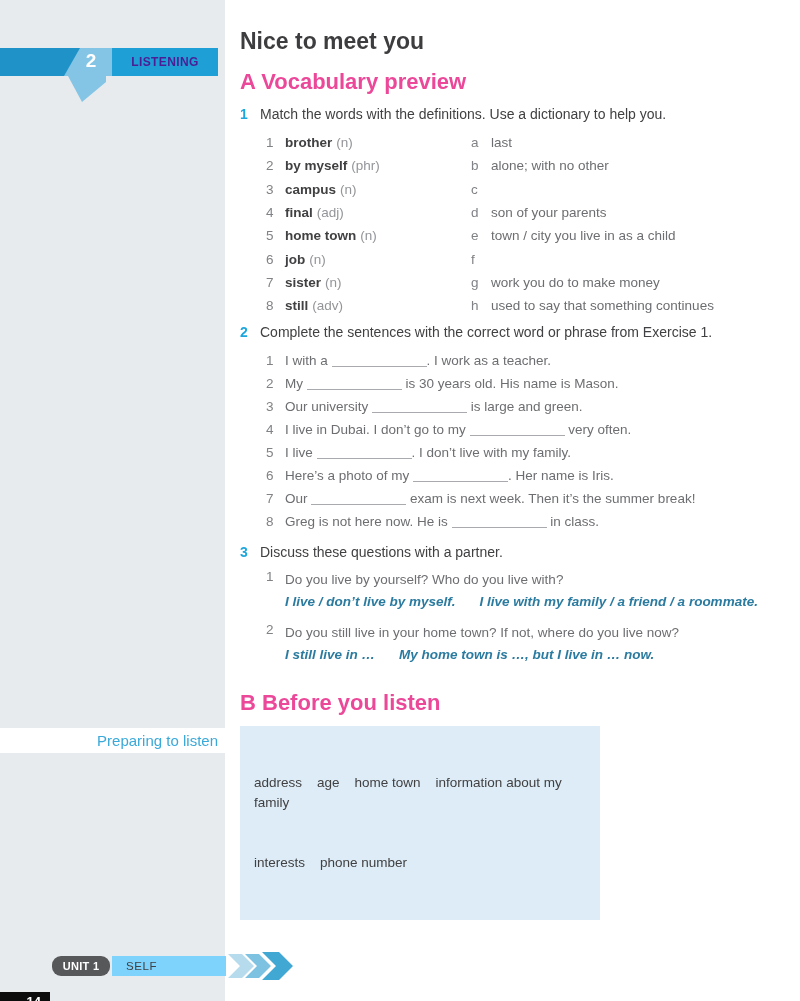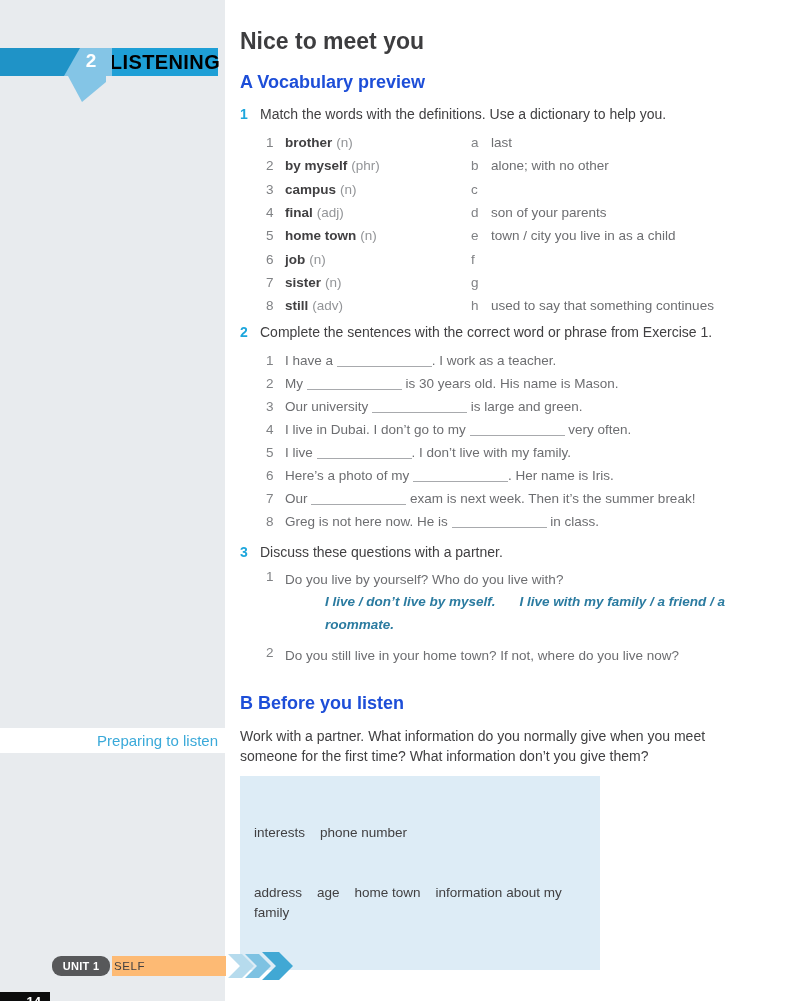--- a/index.html
+++ b/index.html
@@ -7,29 +7,29 @@
   .page{position:relative;width:800px;height:1001px;background:#ffffff;overflow:hidden;}
 
   
   .sidebar-bg{position:absolute;left:0;top:0;width:225px;height:1001px;background:#e8ebee;}
 
   
   .banner{position:absolute;left:0;top:48px;width:218px;height:60px;}
   .banner .bar-left{position:absolute;left:0;top:0;width:112px;height:28px;background:#1f93c7;}
   .banner .bar-right{position:absolute;left:112px;top:0;width:106px;height:28px;background:#1e9fd6;
     display:flex;align-items:center;justify-content:center;}
-  .banner .bar-right span{color:#000000;font-weight:bold;font-size:20px;letter-spacing:0.4px;}
+  .banner .bar-right span{color:#4c1d95;font-weight:bold;font-size:12px;letter-spacing:0.4px;}
   .banner svg{position:absolute;left:0;top:0;}
   .banner .num{position:absolute;left:78px;top:2px;width:26px;text-align:center;color:#ffffff;
     font-weight:bold;font-size:19px;z-index:3;}
 
   
   .content{position:absolute;left:240px;top:27px;width:540px;color:#414042;}
   h1.title{margin:0 0 16px 0;font-size:23px;line-height:28px;font-weight:bold;color:#3d3d3f;}
-  h2.sec{margin:0 0 12px 0;font-size:18px;line-height:22px;font-weight:bold;color:#1d4ed8;}
+  h2.sec{margin:0 0 12px 0;font-size:22px;line-height:22px;font-weight:bold;color:#ec4899;}
   h2.secB{margin:26px 0 12px 0;}
 
   .ex-head{display:grid;grid-template-columns:20px 1fr;font-size:14px;line-height:18px;
     margin-bottom:8px;color:#414042;}
   .ex-num{color:#1da6dc;font-weight:bold;}
   .ex-instr{font-weight:normal;}
 
   
   .match-rows{margin:0 0 6px 0;padding-left:26px;}
   .match-row{display:grid;grid-template-columns:19px 186px 20px 1fr;height:23.3px;
@@ -43,21 +43,21 @@
   .sent-rows{margin:0 0 10px 0;padding-left:26px;}
   .sent-row{display:grid;grid-template-columns:19px 1fr;height:22.9px;align-items:center;
     font-size:13.5px;color:#6d6e71;}
   .blank{display:inline-block;width:95px;height:0.7em;border-bottom:1px solid #a8aaad;
     transform:translateY(2px);}
 
   
   .disc{padding-left:26px;margin-bottom:0;}
   .disc-item{display:grid;grid-template-columns:19px 1fr;font-size:13.5px;margin-bottom:9px;}
   .disc-q{color:#6d6e71;line-height:21px;}
-  .disc-a{line-height:23px;margin-left:40px;}
+  .disc-a{line-height:23px;}
   .ans{color:#2b7ba0;font-style:italic;font-weight:bold;}
   .ans.gap{margin-right:24px;}
 
   
   .b-par{font-size:14px;line-height:20.5px;color:#414042;width:520px;margin:0 0 9px 0;}
   .word-box{width:332px;background:#ddecf6;padding:7px 14px;font-size:13.5px;line-height:20px;
     color:#414042;white-space:pre-wrap;}
 
   
   .side-band{position:absolute;left:0;top:728px;width:225px;height:25px;background:#ffffff;
@@ -65,22 +65,22 @@
   .side-band span{color:#3aa9d9;font-size:15px;padding-right:7px;}
 
   
   .footer{position:absolute;left:0;top:956px;width:800px;height:28px;}
   .pg-num{position:absolute;left:0;top:5px;width:50px;height:19.5px;background:#0c0c0c;color:#ffffff;
     font-weight:bold;font-size:13px;display:flex;align-items:center;justify-content:flex-end;
     padding-right:9px;box-sizing:border-box;margin-top:31px;}
   .unit-box{position:absolute;left:52px;top:0;width:58px;height:19.5px;background:#57585a;color:#ffffff;
     font-weight:bold;font-size:11px;display:flex;align-items:center;justify-content:center;
     letter-spacing:0.3px;border-radius:9px;}
-  .self-box{position:absolute;left:112px;top:0;width:114px;height:19.5px;background:#fdba74;color:#414042;
-    font-size:11.5px;display:flex;align-items:center;letter-spacing:0.6px;padding-left:2px;
+  .self-box{position:absolute;left:112px;top:0;width:114px;height:19.5px;background:#7dd3fc;color:#414042;
+    font-size:11.5px;display:flex;align-items:center;letter-spacing:0.6px;padding-left:14px;
     box-sizing:border-box;}
   .chevrons{position:absolute;left:228px;top:-4px;}
 </style>
 </head>
 <body>
 
 <div class="page">
   <div class="sidebar-bg"></div>
 
   <div class="banner">
@@ -139,37 +139,38 @@
       </div>
       <div class="match-row">
         <span class="sub-num">6</span>
         <span class="word"><b>job</b><span class="pos">(n)</span></span>
         <span class="sub-letter">f</span>
       </div>
       <div class="match-row">
         <span class="sub-num">7</span>
         <span class="word"><b>sister</b><span class="pos">(n)</span></span>
         <span class="sub-letter">g</span>
+        <span class="def">work you do to make money</span>
       </div>
       <div class="match-row">
         <span class="sub-num">8</span>
         <span class="word"><b>still</b><span class="pos">(adv)</span></span>
         <span class="sub-letter">h</span>
         <span class="def">used to say that something continues</span>
       </div>
     </div>
 
     <div class="ex-head">
       <span class="ex-num">2</span>
       <span class="ex-instr">Complete the sentences with the correct word or phrase from Exercise 1.</span>
     </div>
     <div class="sent-rows">
       <div class="sent-row">
         <span class="sub-num">1</span>
-        <span><span>I have a </span><span class="blank"></span><span>. I work as a teacher.</span></span>
+        <span><span>I with a </span><span class="blank"></span><span>. I work as a teacher.</span></span>
       </div>
       <div class="sent-row">
         <span class="sub-num">2</span>
         <span><span>My </span><span class="blank"></span><span> is 30 years old. His name is Mason.</span></span>
       </div>
       <div class="sent-row">
         <span class="sub-num">3</span>
         <span><span>Our university </span><span class="blank"></span><span> is large and green.</span></span>
       </div>
       <div class="sent-row">
@@ -203,29 +204,29 @@
         <span class="sub-num">1</span>
         <span>
           <div class="disc-q">Do you live by yourself? Who do you live with?</div>
           <div class="disc-a"><span class="ans gap">I live / don’t live by myself.</span><span class="ans">I live with my family / a friend / a roommate.</span></div>
         </span>
       </div>
       <div class="disc-item">
         <span class="sub-num">2</span>
         <span>
           <div class="disc-q">Do you still live in your home town? If not, where do you live now?</div>
+          <div class="disc-a"><span class="ans gap">I still live in …</span><span class="ans">My home town is …, but I live in … now.</span></div>
         </span>
       </div>
     </div>
 
     <h2 class="sec secB">B Before you listen</h2>
-    <p class="b-par">Work with a partner. What information do you normally give when you meet someone for the first time? What information don’t you give them?</p>
     <div class="word-box">
+      <div>address    age    home town    information about my family</div>
       <div>interests    phone number</div>
-      <div>address    age    home town    information about my family</div>
     </div>
 
   </main>
 
   <div class="footer">
     <div class="pg-num">14</div>
     <div class="unit-box">UNIT 1</div>
     <div class="self-box">SELF</div>
     <svg class="chevrons" width="78" height="28">
       <polygon points="0,2 14,2 26,14 14,26 0,26 12,14" fill="#b6dbed"></polygon>

